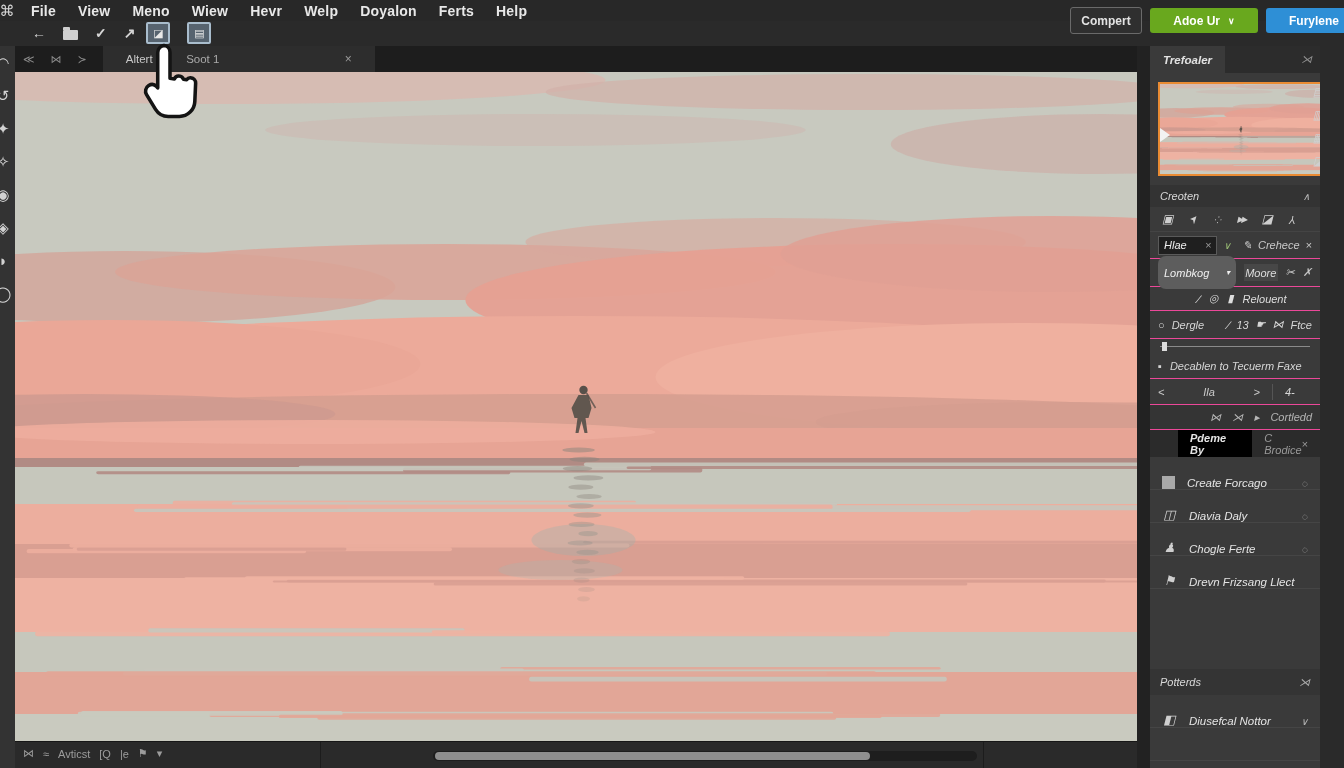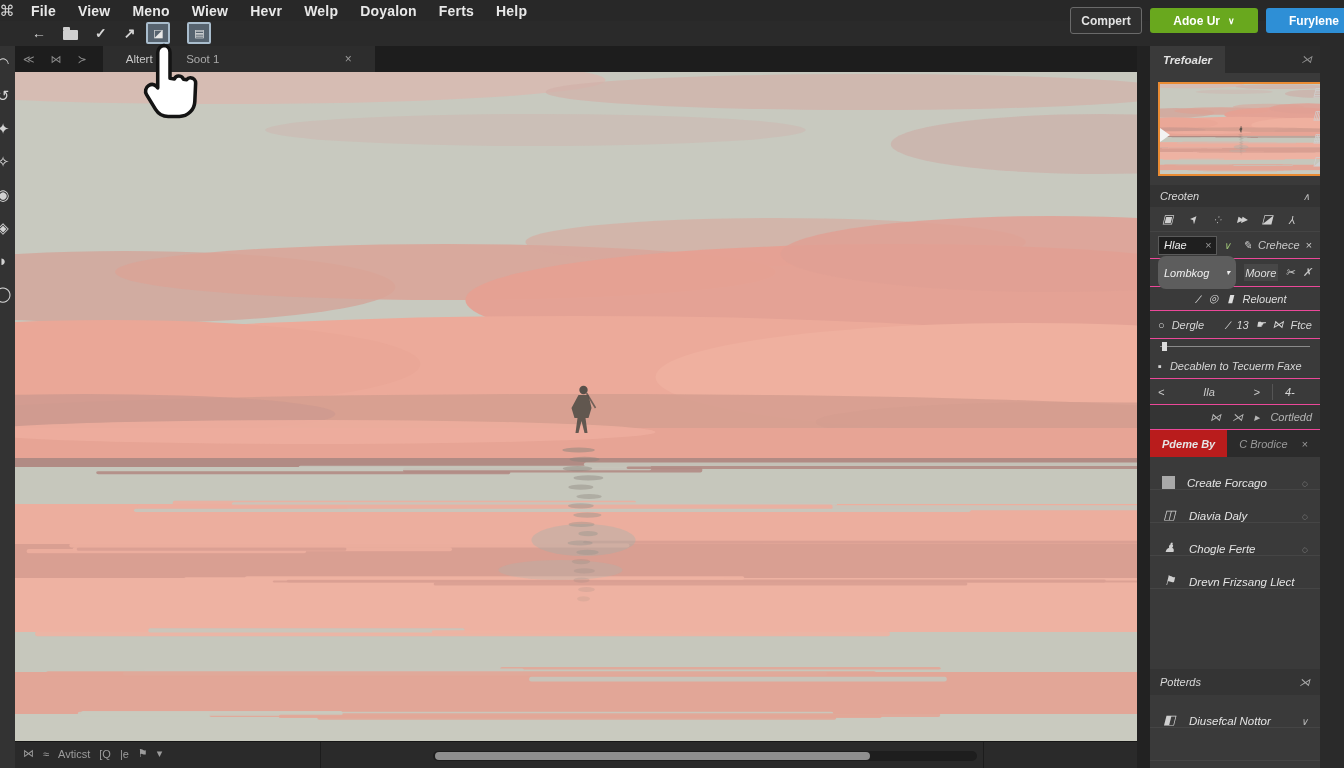--- a/index.html
+++ b/index.html
@@ -74,21 +74,21 @@
   .dergle-row .sp{flex:1;}
   .slider-row{height:14px;position:relative;border-bottom:none;}
   .sl-track{position:absolute;left:10px;right:10px;top:7px;height:1px;background:#8a8a8a;}
   .sl-handle{position:absolute;left:12px;top:3px;width:5px;height:9px;background:#ddd;}
   .dec-row{height:25px;gap:8px;}
   .ila-row{height:25px;gap:0;}
   .stepper{width:102px;display:flex;justify-content:space-between;align-items:center;color:#ccc;}
   .ila-div{width:1px;height:16px;background:#555;margin:0 12px;}
   .cort-row{height:24px;justify-content:flex-end;gap:11px;color:#b5b5b5;background:#343434;}
   .ptabs{height:27px;background:#2b2b2b;display:flex;align-items:center;}
-  .ptab-a{height:27px;background:#b91c1c;display:flex;align-items:center;padding:0 12px;font-weight:bold;color:#e6e6e6;}
+  .ptab-a{height:27px;background:#000000;display:flex;align-items:center;padding:0 12px;font-weight:bold;color:#e6e6e6;margin-left:28px;}
   .ptab-i{flex:1;display:flex;align-items:center;justify-content:space-between;padding:0 12px;color:#9a9a9a;}
   .litem{height:32px;display:flex;align-items:flex-end;gap:12px;padding:0 12px;border-bottom:1px solid #454545;font-size:11.5px;color:#e4e4e4;}
   .litem .ric{margin-left:auto;color:#b5b5b5;font-size:10px;}
   .sq{width:13px;height:13px;background:#a9a9a9;flex:0 0 auto;}
   .osq{width:11px;height:11px;border:2px solid #ececec;flex:0 0 auto;}
   .lic{font-size:13px;color:#cfcfcf;width:15px;text-align:center;flex:0 0 auto;}
   .gapblock{height:80px;}
 </style>
 </head>
 <body>

